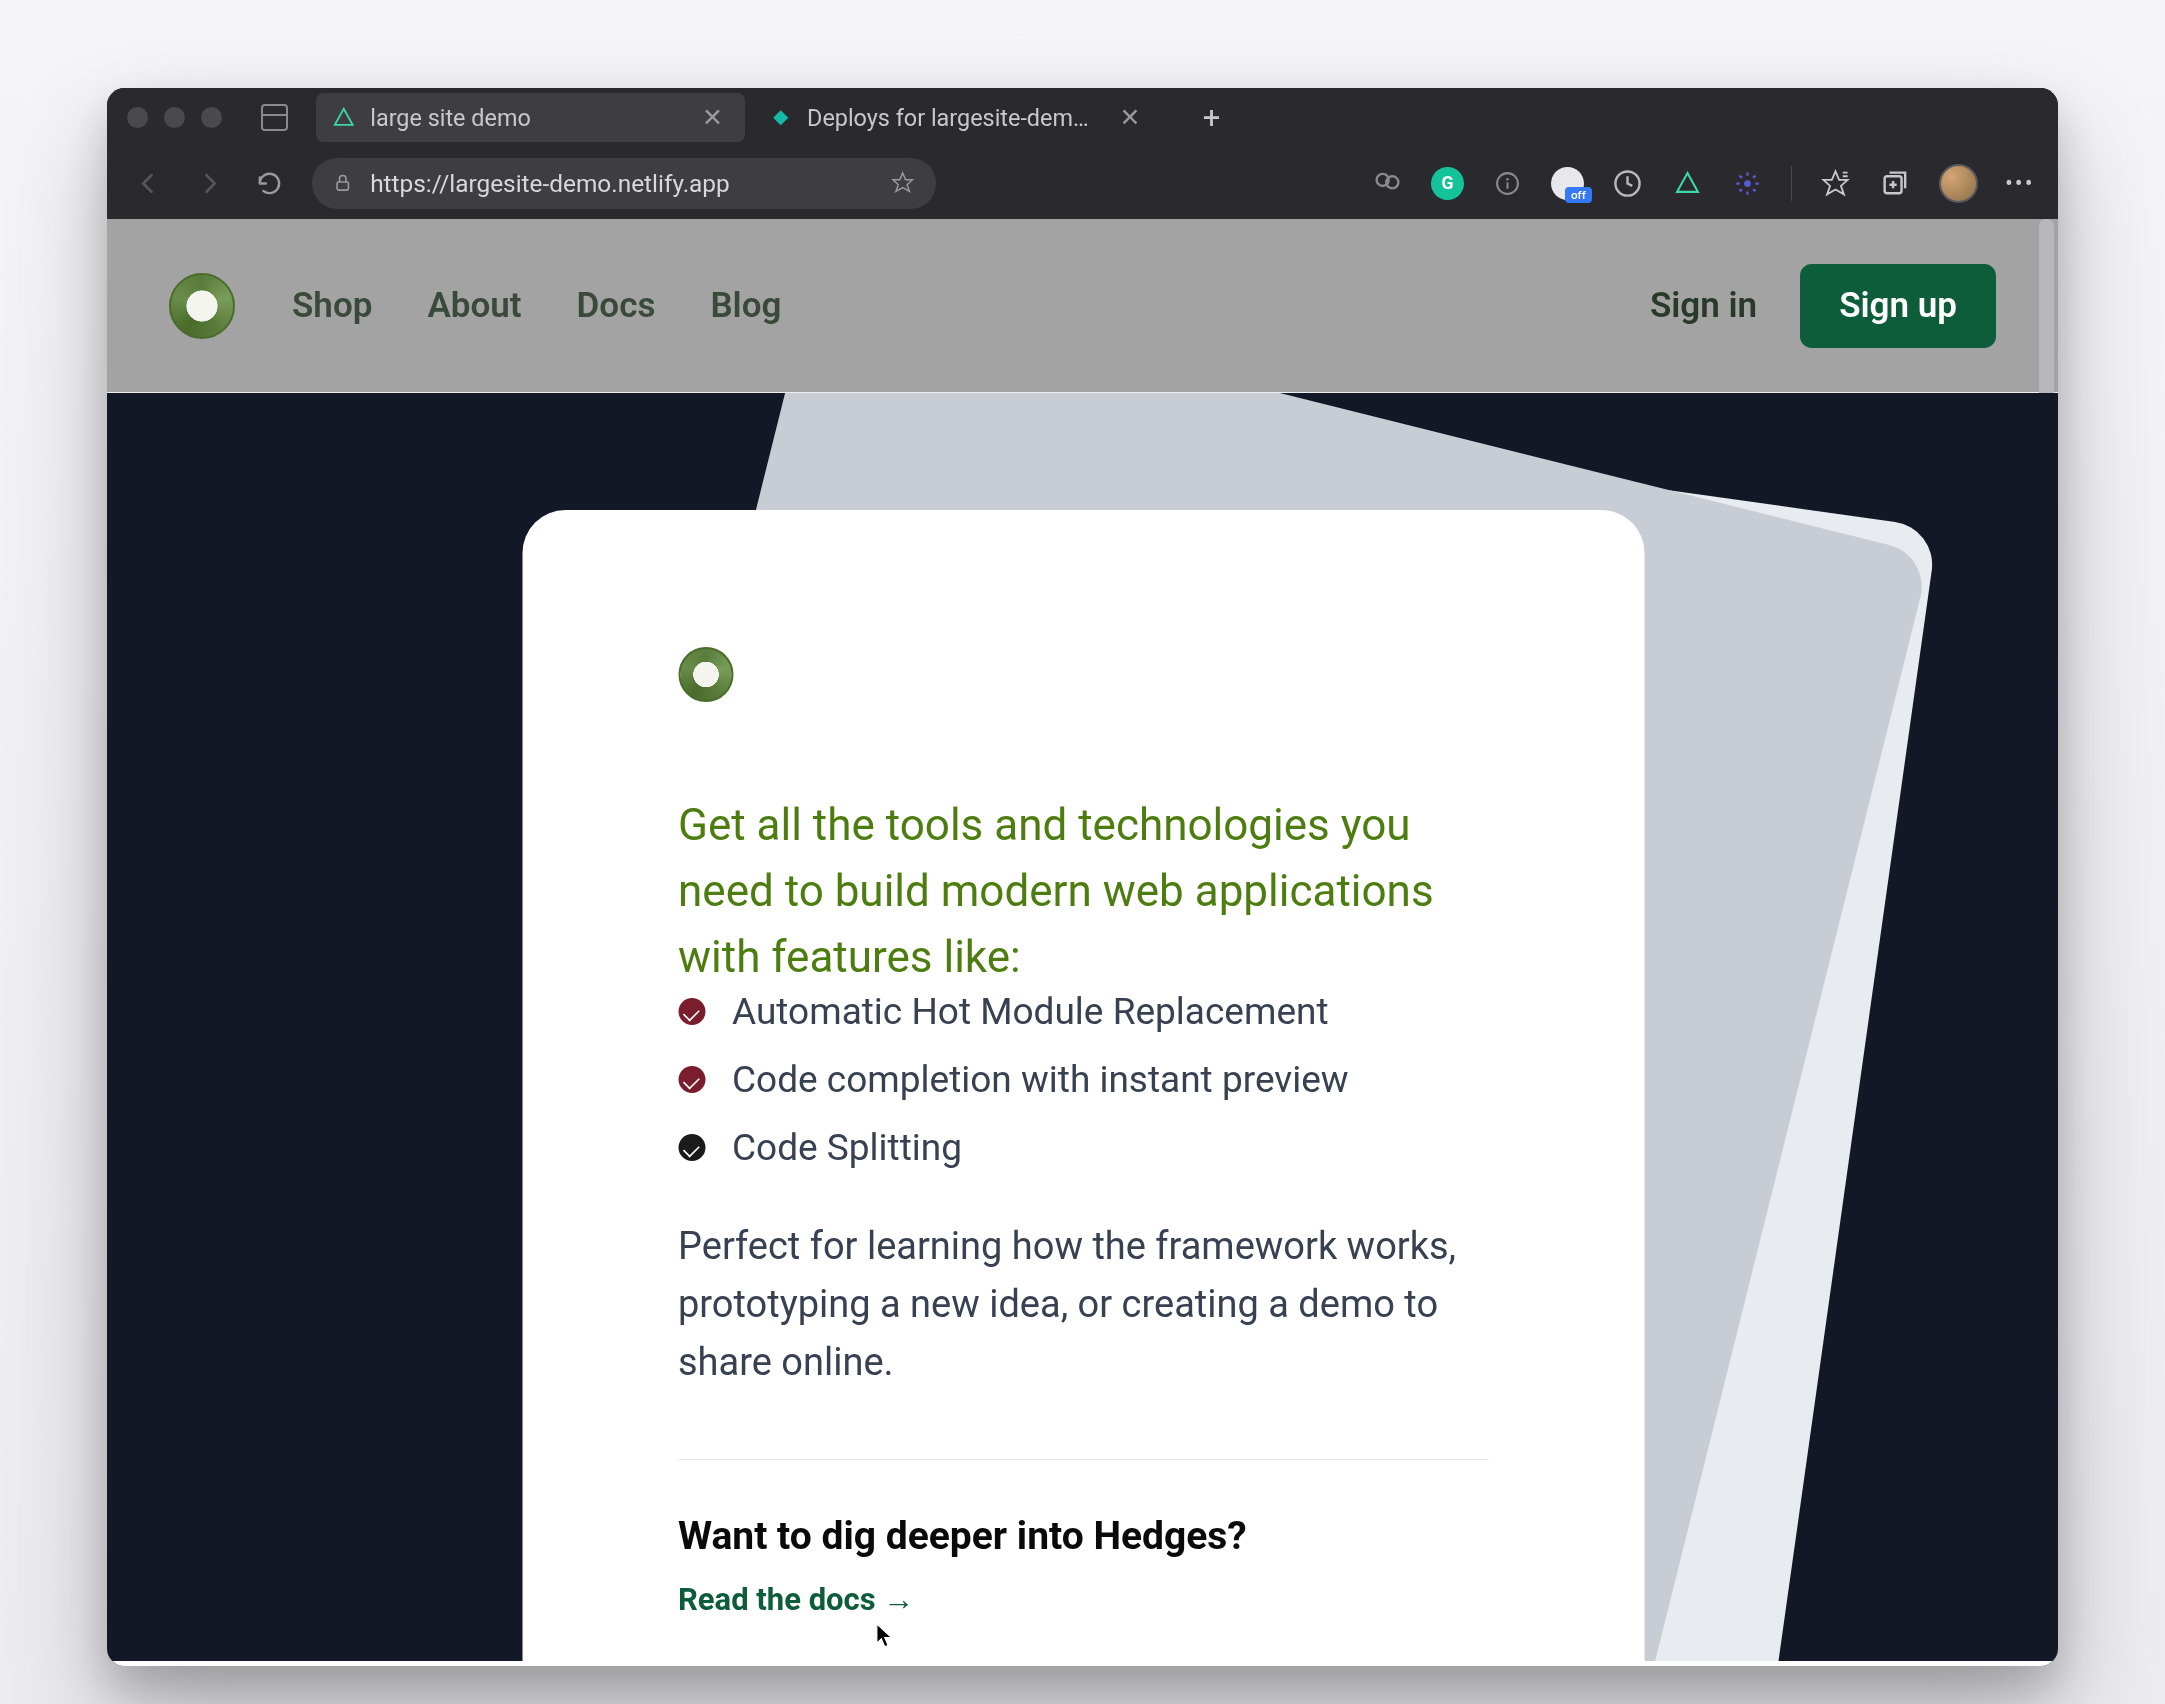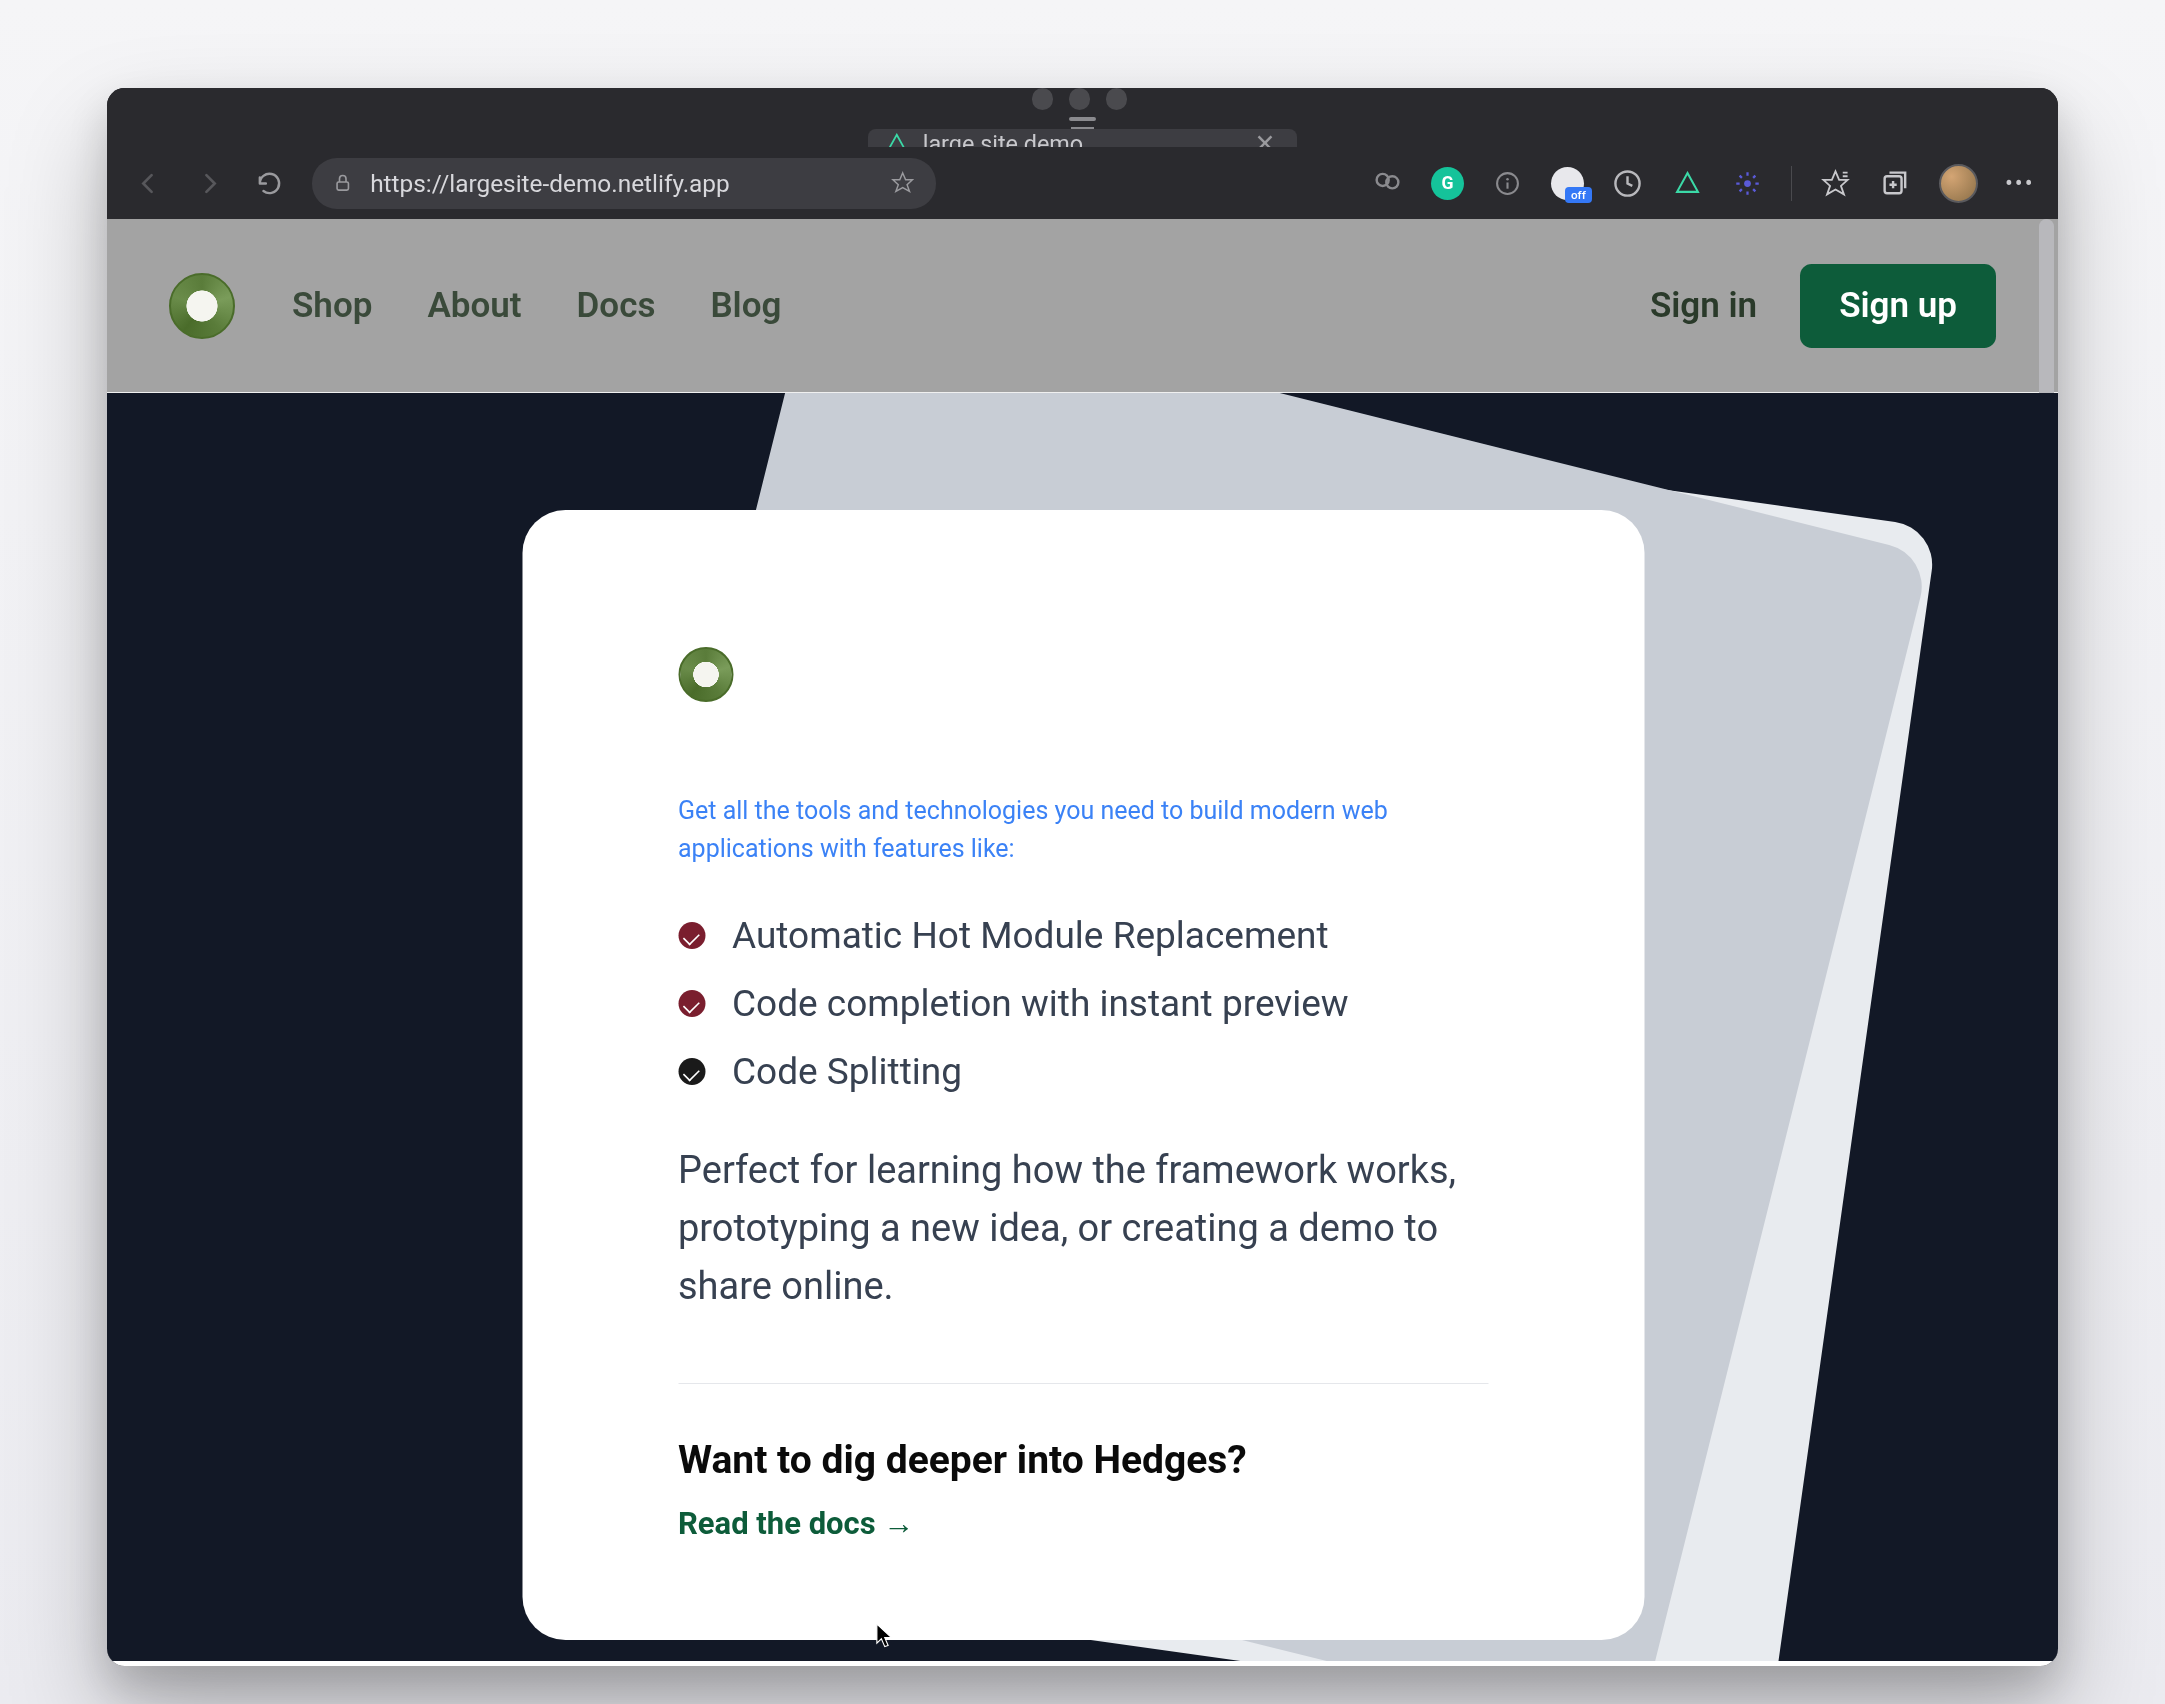--- a/index.html
+++ b/index.html
@@ -29,21 +29,20 @@
     }
 
     
     .tab-bar {
       display: flex;
       align-items: center;
       height: 59px;
       background: #2a2a2e;
       padding: 0 13.7px;
       gap: 7.8px;
-      flex-direction: column;
     }
 
     .traffic-lights {
       display: flex;
       gap: 15.6px;
       padding: 0 11.7px 0 5.9px;
     }
 
     .traffic-light {
       width: 21.5px;
@@ -369,24 +368,23 @@
       width: 55px;
       height: 55px;
       border-radius: 50%;
       background: radial-gradient(circle, #f5f5f0 35%, transparent 36%),
                   conic-gradient(from 0deg, #5a7c3a, #7a9c5a, #5a7c3a, #4a6c2a, #6a8c4a, #5a7c3a);
       border: 2px solid #4a6c2a;
       margin-bottom: 90px;
     }
 
     .card-intro {
-      color: #3b82f6;
-      font-size: 25px;
+      color: #4d7c0f;
+      font-size: 44px;
       line-height: 1.5;
-      margin-bottom: 47px;
     }
 
     .feature-list {
       list-style: none;
       margin-bottom: 49px;
       text-align: center;
     }
 
     .feature-item {
       display: flex;

